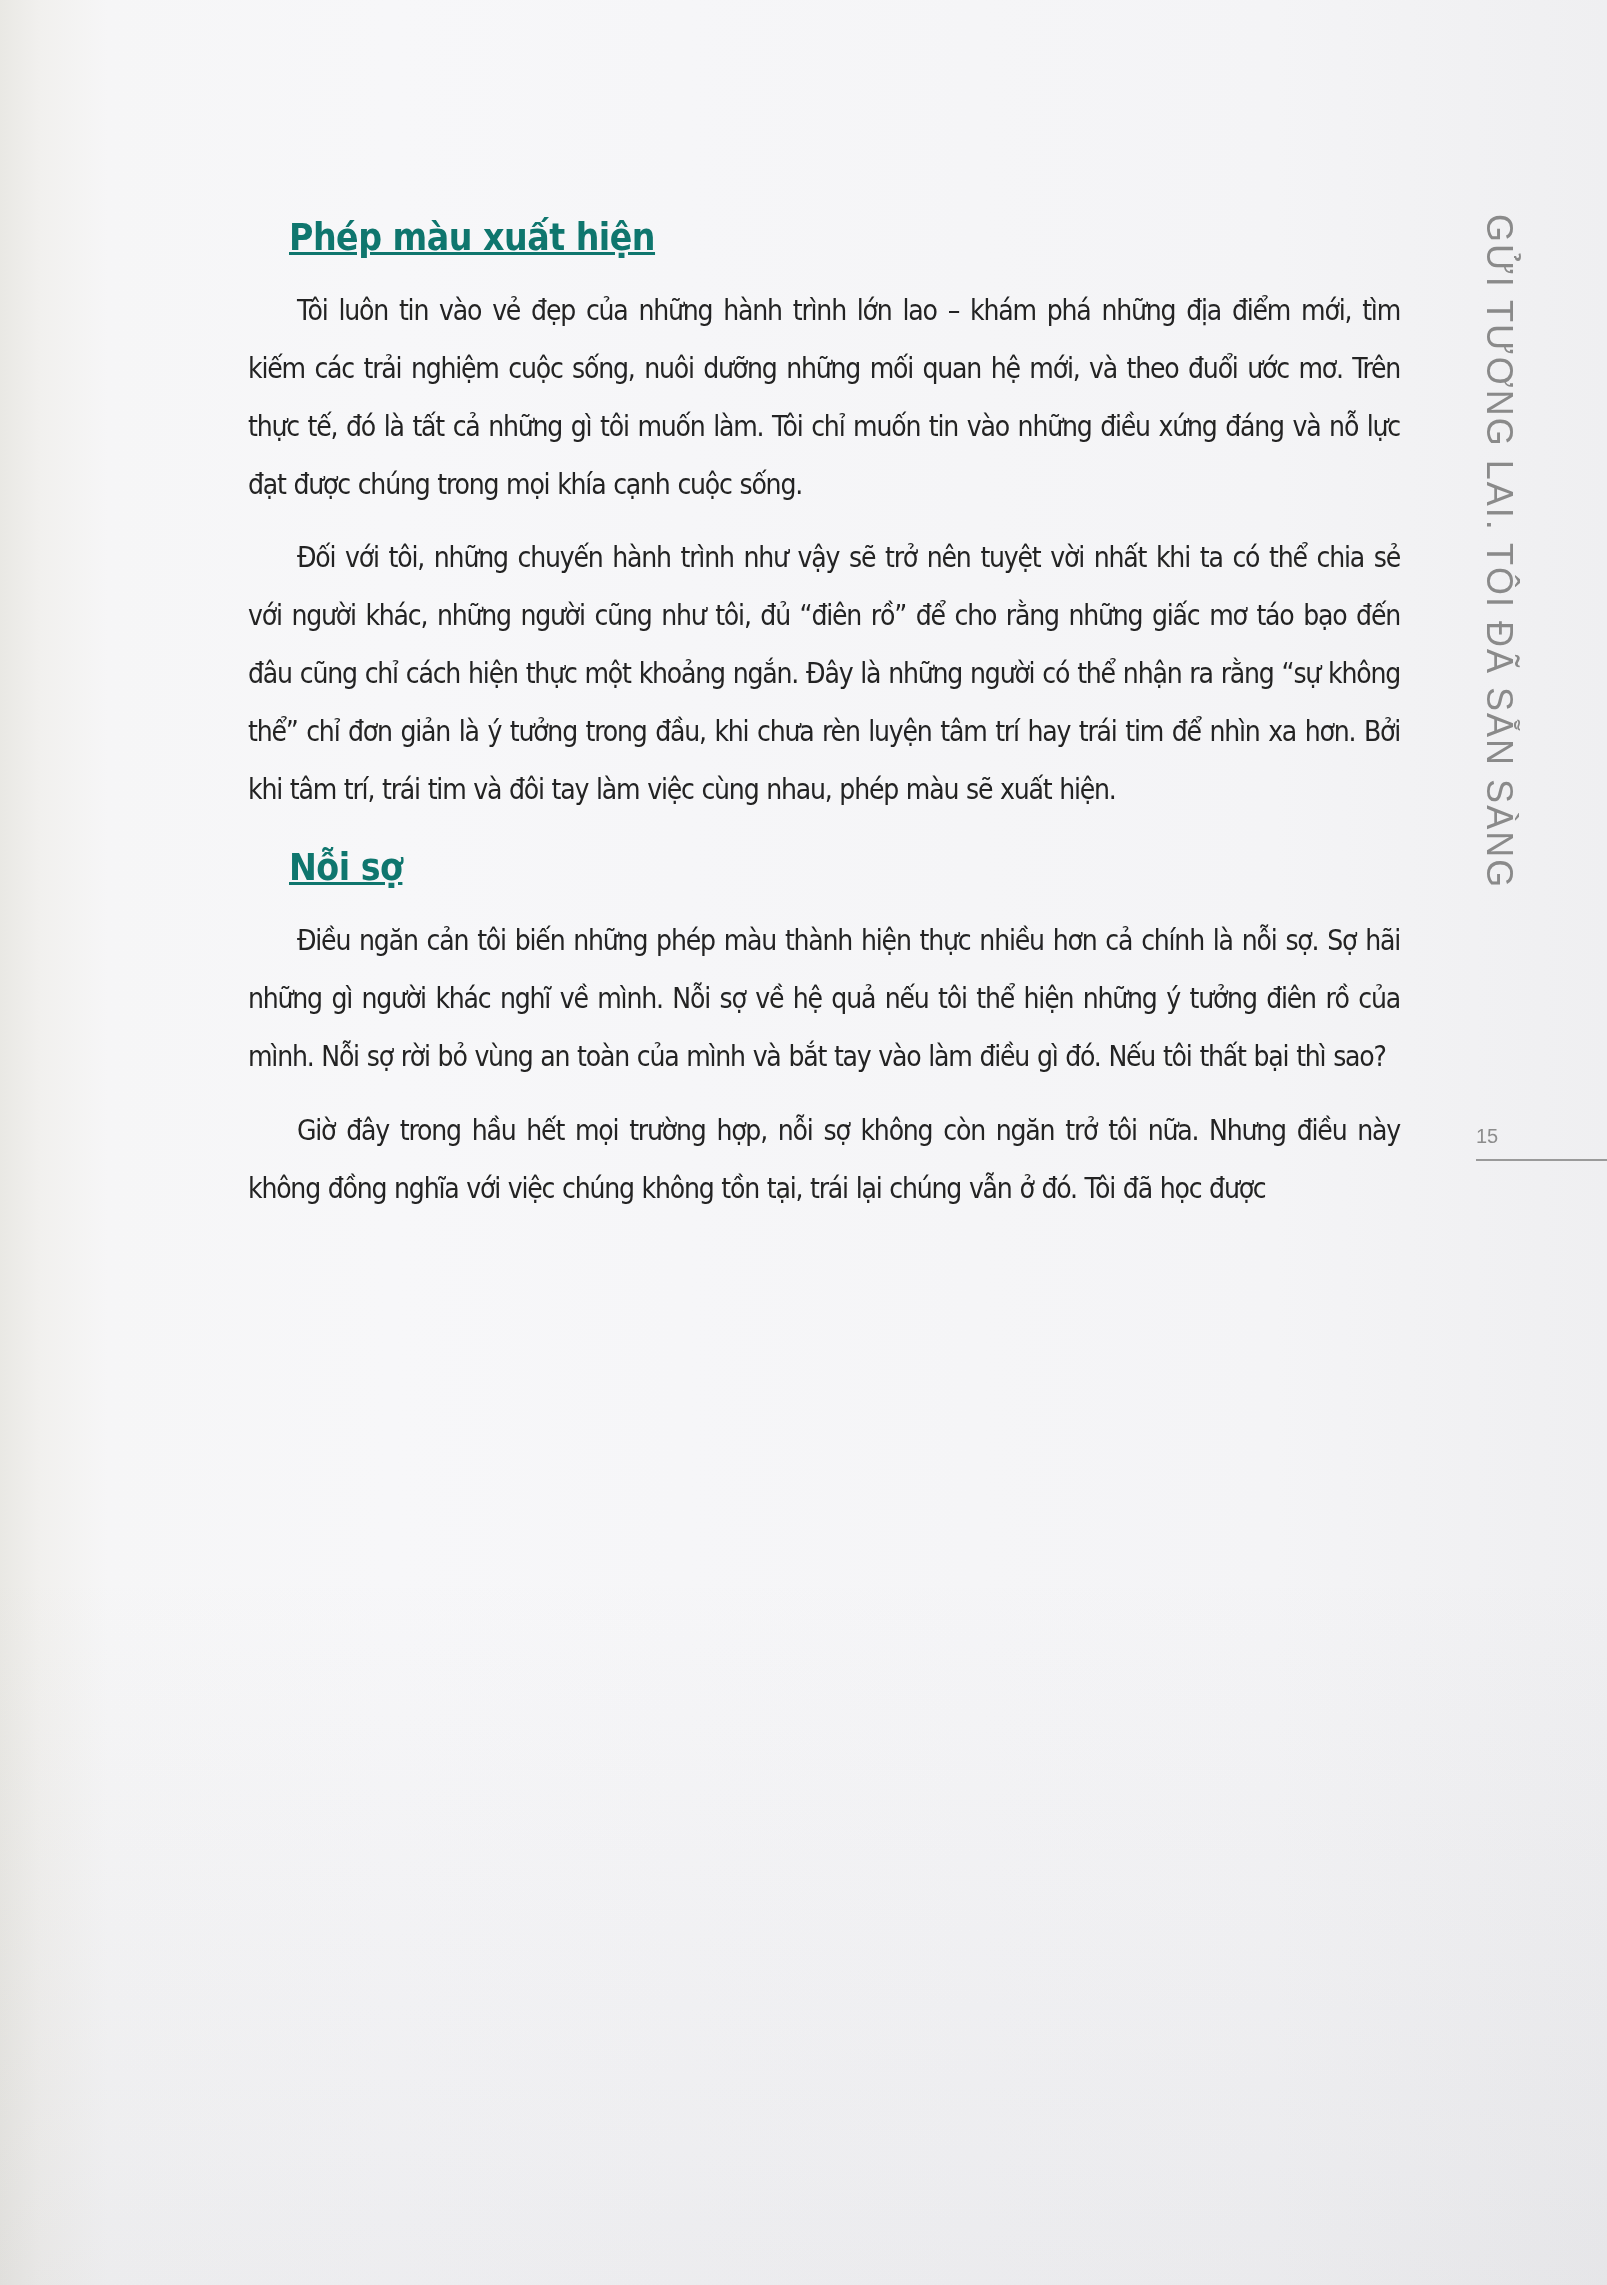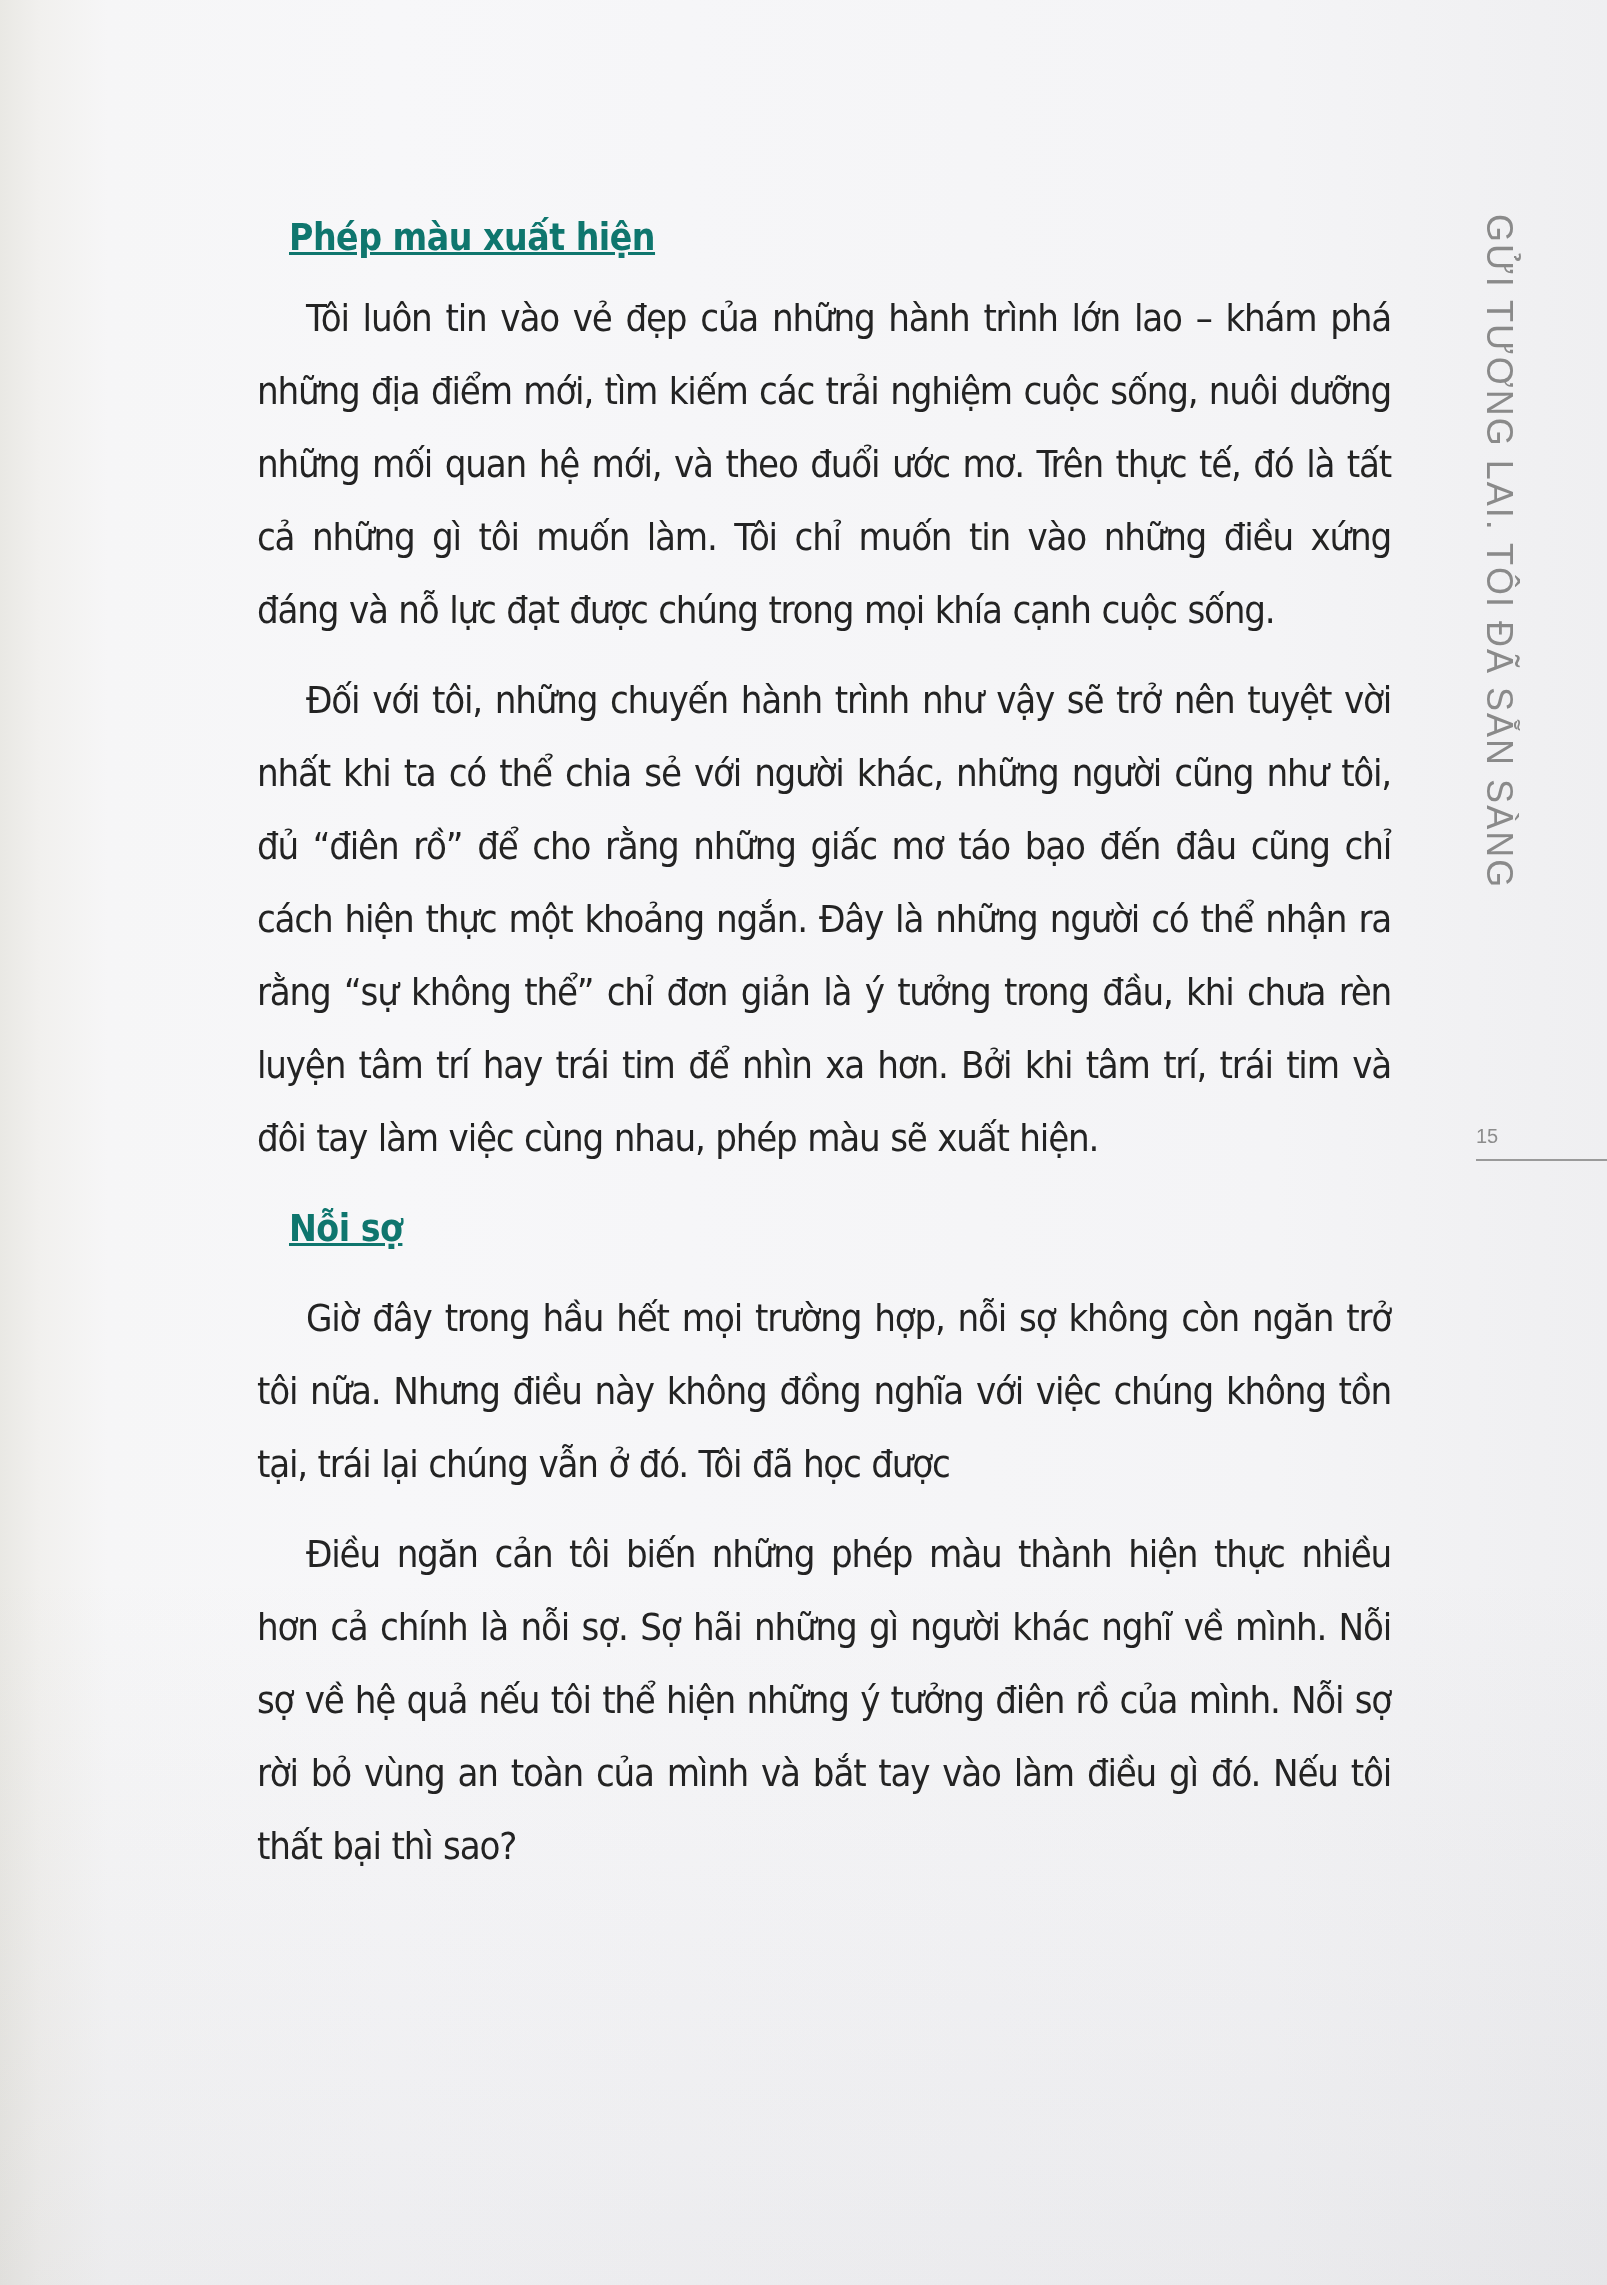--- a/index.html
+++ b/index.html
@@ -31,25 +31,25 @@
     .heading {
       font-weight: bold;
       font-size: 37px;
       line-height: 73px;
       margin: 0 0 0 49px;
       letter-spacing: -0.5px;
       color: #0f766e;
       text-decoration: underline;
     }
     .para {
-      font-size: 38px;
-      line-height: 73px;
+      font-size: 28px;
+      line-height: 58px;
       text-align: justify;
       text-align-last: left;
-      margin: 17px;
+      margin: 8px;
       letter-spacing: -1.2px;
       word-spacing: 1px;
     }
     .para .indent {
       display: inline-block;
       width: 49px;
     }
     .para + .para { margin-top: 15.7px; }
     .heading.second { margin-top: 11.8px; }
     .para-after-heading { margin-top: 7.8px; }
@@ -92,21 +92,21 @@
 
 <main class="content">
   <section>
     <h2 class="heading">Phép màu xuất hiện</h2>
     <p class="para para-after-heading"><span class="indent"></span><span>Tôi luôn tin vào vẻ đẹp của những hành trình lớn lao – khám phá những địa điểm mới, tìm kiếm các trải nghiệm cuộc sống, nuôi dưỡng những mối quan hệ mới, và theo đuổi ước mơ. Trên thực tế, đó là tất cả những gì tôi muốn làm. Tôi chỉ muốn tin vào những điều xứng đáng và nỗ lực đạt được chúng trong mọi khía cạnh cuộc sống.</span></p>
     <p class="para"><span class="indent"></span><span>Đối với tôi, những chuyến hành trình như vậy sẽ trở nên tuyệt vời nhất khi ta có thể chia sẻ với người khác, những người cũng như tôi, đủ “điên rồ” để cho rằng những giấc mơ táo bạo đến đâu cũng chỉ cách hiện thực một khoảng ngắn. Đây là những người có thể nhận ra rằng “sự không thể” chỉ đơn giản là ý tưởng trong đầu, khi chưa rèn luyện tâm trí hay trái tim để nhìn xa hơn. Bởi khi tâm trí, trái tim và đôi tay làm việc cùng nhau, phép màu sẽ xuất hiện.</span></p>
   </section>
 
   <section>
     <h2 class="heading second">Nỗi sợ</h2>
+    <p class="para para-after-heading"><span class="indent"></span><span>Điều ngăn cản tôi biến những phép màu thành hiện thực nhiều hơn cả chính là nỗi sợ. Sợ hãi những gì người khác nghĩ về mình. Nỗi sợ về hệ quả nếu tôi thể hiện những ý tưởng điên rồ của mình. Nỗi sợ rời bỏ vùng an toàn của mình và bắt tay vào làm điều gì đó. Nếu tôi thất bại thì sao?</span></p>
     <p class="para"><span class="indent"></span><span>Giờ đây trong hầu hết mọi trường hợp, nỗi sợ không còn ngăn trở tôi nữa. Nhưng điều này không đồng nghĩa với việc chúng không tồn tại, trái lại chúng vẫn ở đó. Tôi đã học được</span></p>
-    <p class="para para-after-heading"><span class="indent"></span><span>Điều ngăn cản tôi biến những phép màu thành hiện thực nhiều hơn cả chính là nỗi sợ. Sợ hãi những gì người khác nghĩ về mình. Nỗi sợ về hệ quả nếu tôi thể hiện những ý tưởng điên rồ của mình. Nỗi sợ rời bỏ vùng an toàn của mình và bắt tay vào làm điều gì đó. Nếu tôi thất bại thì sao?</span></p>
   </section>
 </main>
 
 <div class="running-header">GỬI TƯƠNG LAI. TÔI ĐÃ SẴN SÀNG</div>
 <div class="page-number">15</div>
 <div class="page-rule"></div>
 
 
 </body></html>

